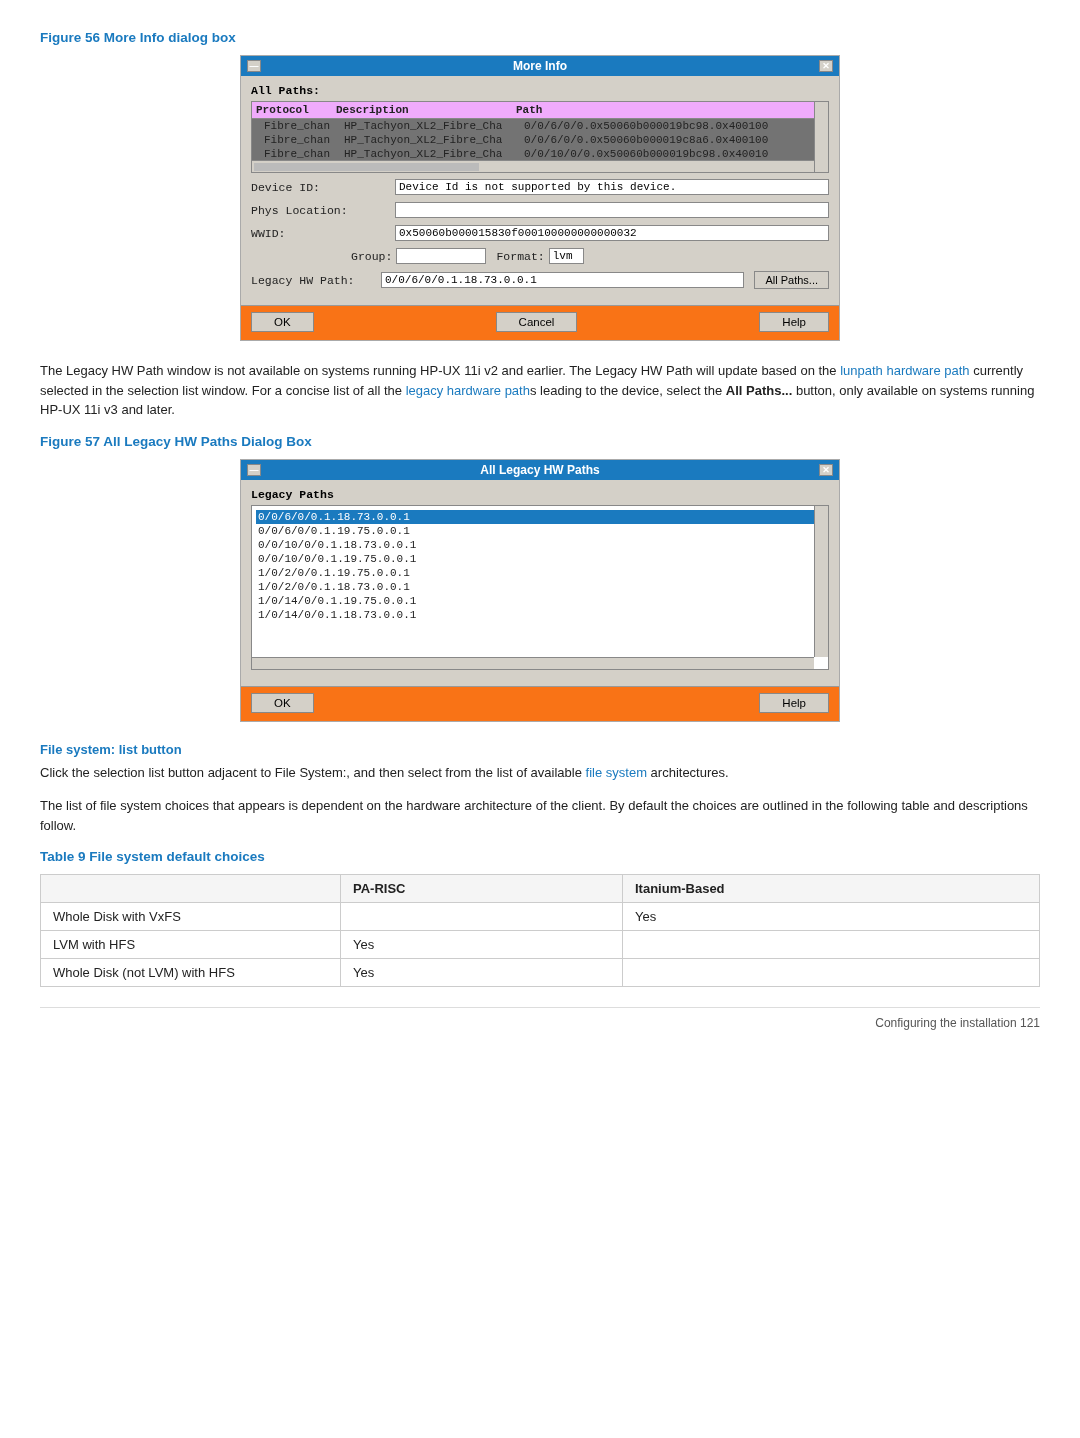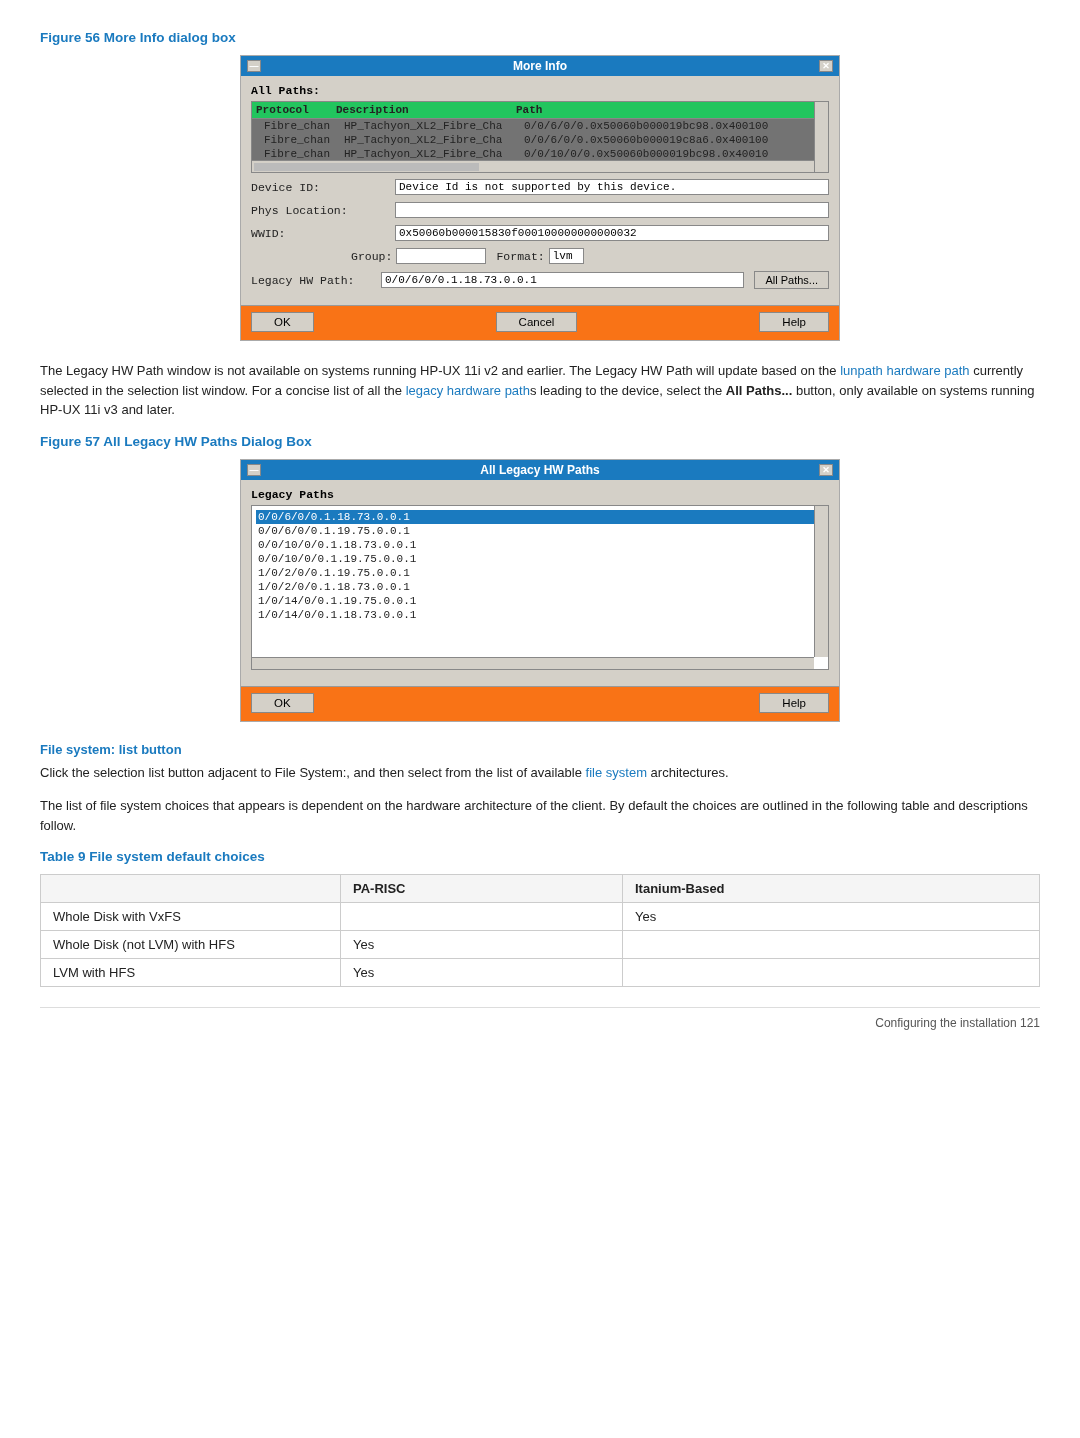--- a/index.html
+++ b/index.html
@@ -70,21 +70,21 @@
       font-size: 11.5px;
       margin-bottom: 4px;
     }
     .paths-table-inner {
       font-size: 11px;
       font-family: 'Courier New', monospace;
     }
     .paths-table-inner .header-row {
       display: flex;
       padding: 2px 4px;
-      background: #22c55e;
+      background: #f0abfc;
       border-bottom: 1px solid #888;
       font-weight: bold;
     }
     .paths-table-inner .data-row {
       display: flex;
       padding: 1px 12px;
       background: #737373;
     }
     .col-protocol { width: 80px; flex-shrink: 0; }
     .col-desc { width: 180px; flex-shrink: 0; }
@@ -396,26 +396,26 @@
         <th>Itanium-Based</th>
       </tr>
     </thead>
     <tbody>
       <tr>
         <td>Whole Disk with VxFS</td>
         <td></td>
         <td>Yes</td>
       </tr>
       <tr>
-        <td>Whole Disk (not LVM) with HFS</td>
+        <td>LVM with HFS</td>
         <td>Yes</td>
         <td></td>
       </tr>
       <tr>
-        <td>LVM with HFS</td>
+        <td>Whole Disk (not LVM) with HFS</td>
         <td>Yes</td>
         <td></td>
       </tr>
     </tbody>
   </table>
 </div>
 
 <div class="page-footer">
   <span>Configuring the installation   121</span>
 </div>

